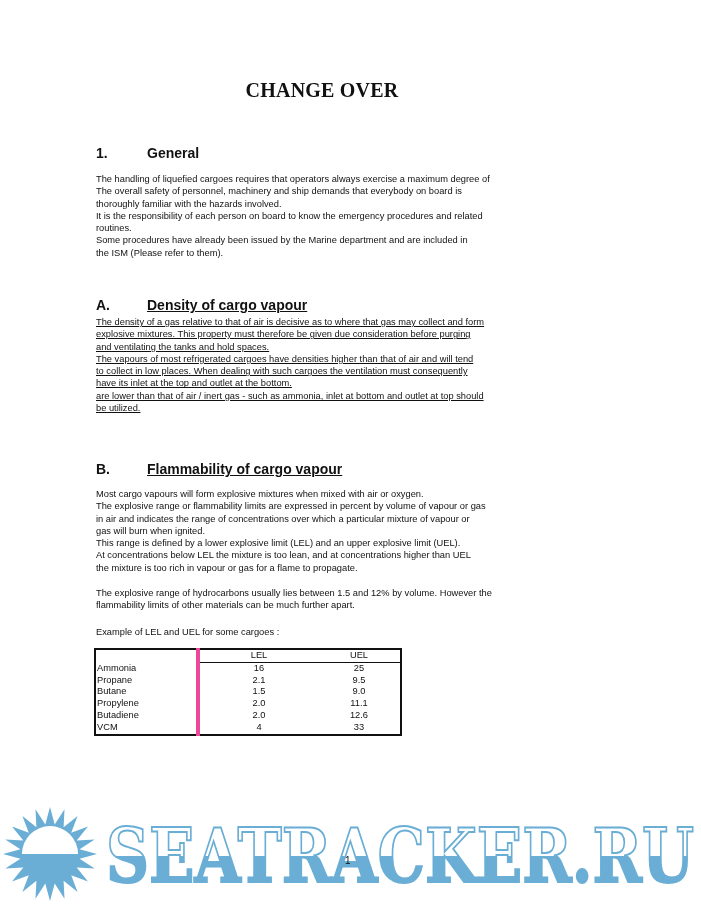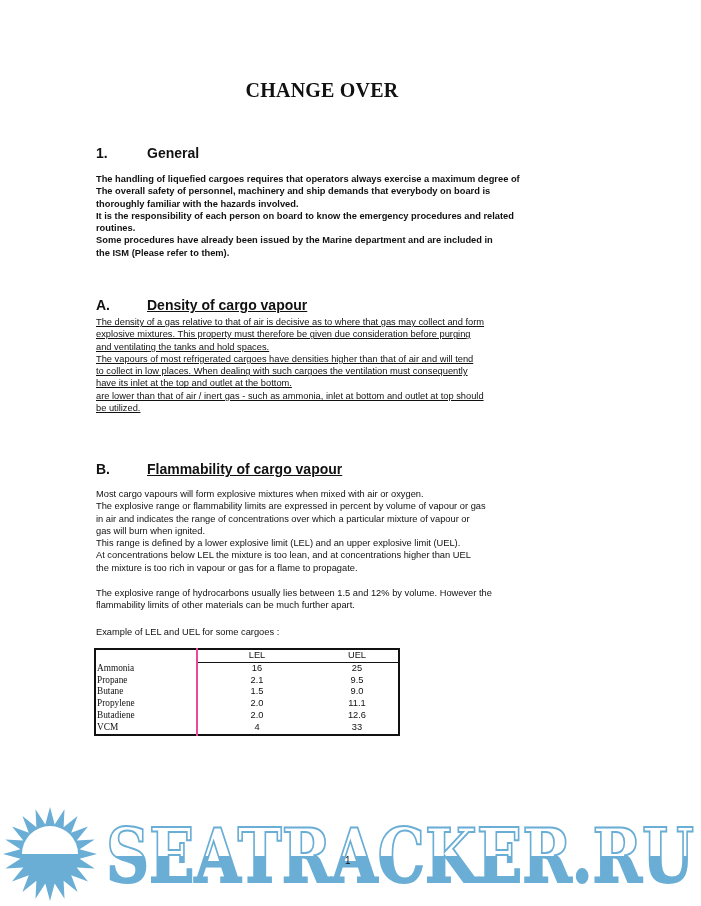--- a/index.html
+++ b/index.html
@@ -8,37 +8,37 @@
     .title { position: absolute; top: 79px; left: 0; width: 644px; text-align: center;
              font-weight: bold; font-size: 20px; letter-spacing: 0.2px; font-family: Liberation Serif, serif; }
     .h { position: absolute; left: 96px; font-weight: bold; font-size: 14px; }
     .h .num { display: inline-block; width: 51px; }
     .h .txt.u { text-decoration: underline; }
     .p { position: absolute; left: 96px; width: 430px; font-size: 9.3px; line-height: 12.3px; }
     .p div { white-space: nowrap; }
     table.cargo { position: absolute; left: 94px; top: 648px; border-collapse: collapse;
                   border: 2px solid #111; font-size: 9.3px; }
     table.cargo td { padding: 0 1px; height: 11.8px; line-height: 11.8px; }
-    table.cargo td.name { width: 98px; border-right: 2px solid #ec4899; font-family: Liberation Serif, serif; }
+    table.cargo td.name { width: 98px; border-right: 4px solid #ec4899; }
     table.cargo td.lel { width: 116px; text-align: center; margin-left: 37px; }
     table.cargo td.uel { width: 80px; text-align: center; }
     table.cargo tr.head td.lel, table.cargo tr.head td.uel { border-bottom: 1px solid #111; }
     .logo { position: absolute; left: 2px; top: 806px; }
     .wm { position: absolute; left: 104px; top: 812px; }
     .pagenum { position: absolute; left: 345px; top: 855px; font-size: 10px; color: #111; }
   </style>
 </head>
 <body>
 
 <div class="title">CHANGE OVER</div>
 
 <div class="h" style="top:145px;">
   <span class="num">1.</span><span class="txt">General</span>
 </div>
-<div class="p" style="top:173px;font-weight:bold;">
+<div class="p" style="top:173px;">
   <div>The handling of liquefied cargoes requires that operators always exercise a maximum degree of</div>
   <div>The overall safety of personnel, machinery and ship demands that everybody on board is</div>
   <div>thoroughly familiar with the hazards involved.</div>
   <div>It is the responsibility of each person on board to know the emergency procedures and related</div>
   <div>routines.</div>
   <div>Some procedures have already been issued by the Marine department and are included in</div>
   <div>the ISM (Please refer to them).</div>
 </div>
 
 <div class="h" style="top:297px;">

